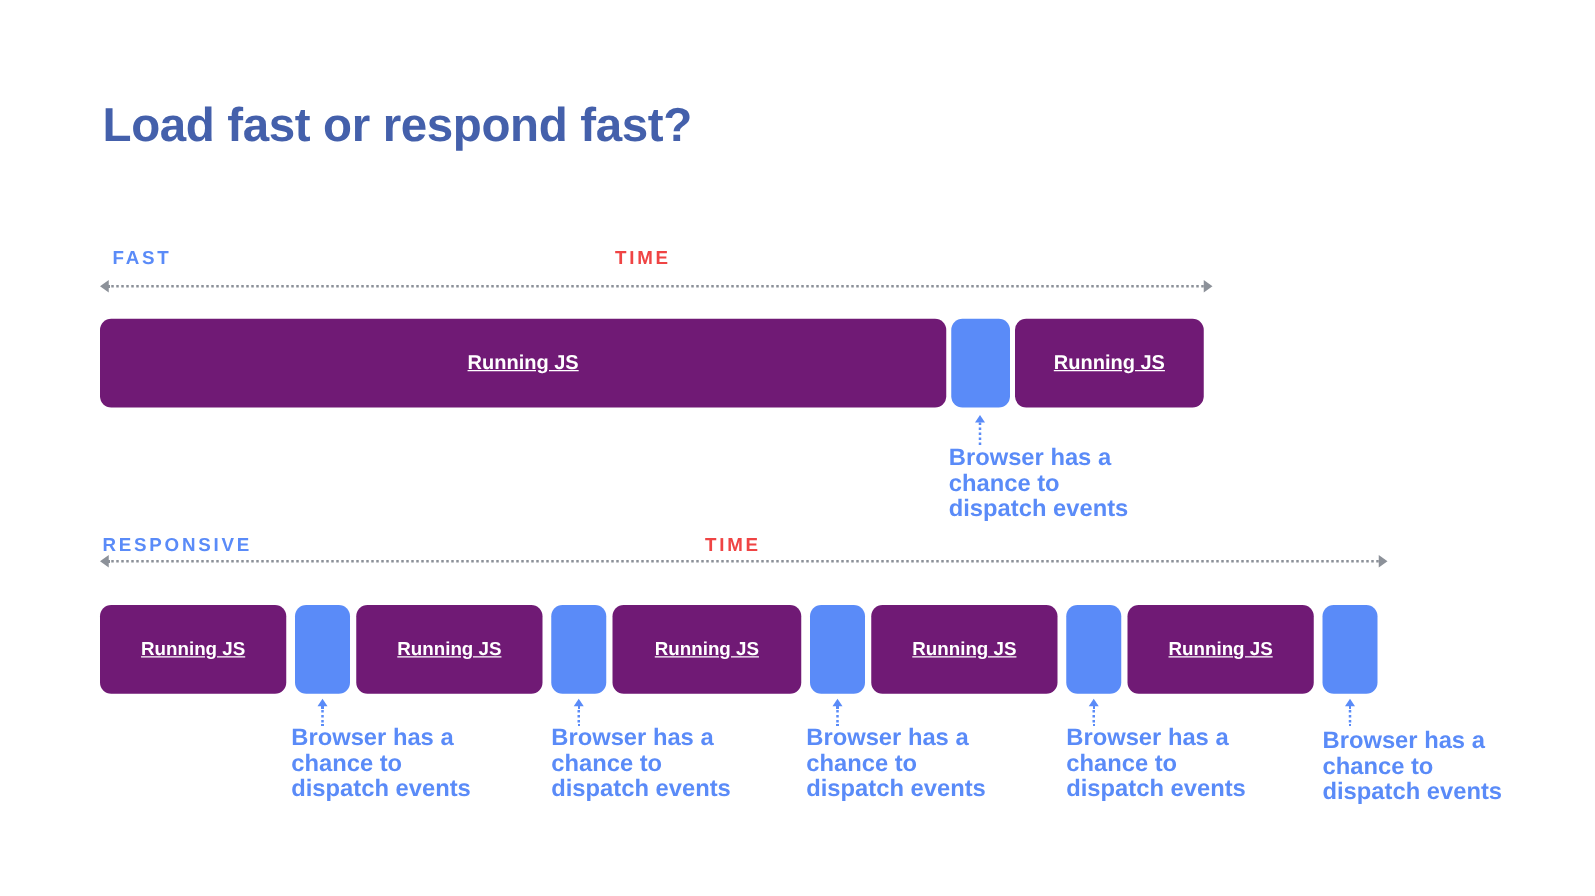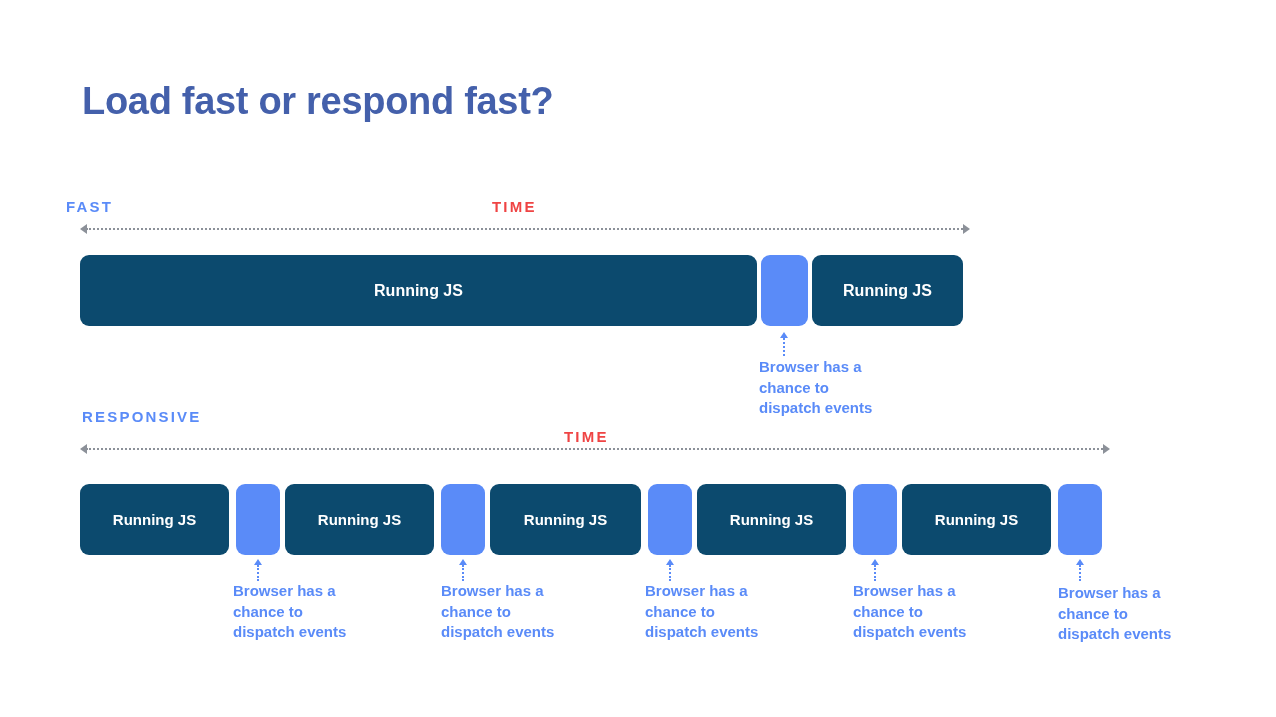--- a/index.html
+++ b/index.html
@@ -79,24 +79,25 @@
   
   .block {
     position: absolute;
     border-radius: 9px;
     display: flex;
     align-items: center;
     justify-content: center;
     box-sizing: border-box;
   }
   .block.run {
-    background: #0c4a6e;
+    background: #701a75;
     color: #ffffff;
     font-size: 16px;
     font-weight: bold;
+    text-decoration: underline;
   }
   .block.gap {
     background: #5a8bf8;
   }
   .block.run.small { font-size: 15px; }
 
   
   .caption-arrow {
     position: absolute;
     width: 3px;
@@ -117,34 +118,34 @@
     height: 0;
     border-left: 4px solid transparent;
     border-right: 4px solid transparent;
     border-bottom: 6px solid #5a8bf8;
   }
 
   
   .caption {
     position: absolute;
     color: #5a8bf8;
-    font-size: 15px;
+    font-size: 19px;
     font-weight: bold;
     line-height: 20.5px;
     white-space: pre-line;
   }
 </style>
 </head>
 <body>
 
 <div class="slide">
 
   <div class="title">Load fast or respond fast?</div>
 
-  <div class="axis-label accent" style="left:66px; top:186px;text-align:right;">FAST</div>
+  <div class="axis-label accent" style="left:90px; top:186px;text-align:right;">FAST</div>
 
   <div class="axis-label muted" style="left:492px; top:186px;">TIME</div>
 
   <div class="timeline" style="left:80px; top:212px; width:890px;">
     <span class="head-left"></span>
     <span class="line"></span>
     <span class="head-right"></span>
   </div>
 
   <div class="block run" style="left:80px; top:243px; width:677px; height:71px;">
@@ -159,21 +160,21 @@
 
   <div class="caption-arrow" style="left:783px; top:320px; height:24px;">
     <span class="tip"></span>
     <span class="stem"></span>
   </div>
 
   <div class="caption" style="left:759px; top:345px; width:170px;">Browser has a
 chance to
 dispatch events</div>
 
-  <div class="axis-label accent" style="left:82px; top:396px;">RESPONSIVE</div>
+  <div class="axis-label accent" style="left:82px; top:416px;">RESPONSIVE</div>
 
   <div class="axis-label muted" style="left:564px; top:416px;">TIME</div>
 
   <div class="timeline" style="left:80px; top:432px; width:1030px;">
     <span class="head-left"></span>
     <span class="line"></span>
     <span class="head-right"></span>
   </div>
 
   <div class="block run small" style="left:80px; top:472px; width:149px; height:71px;">

